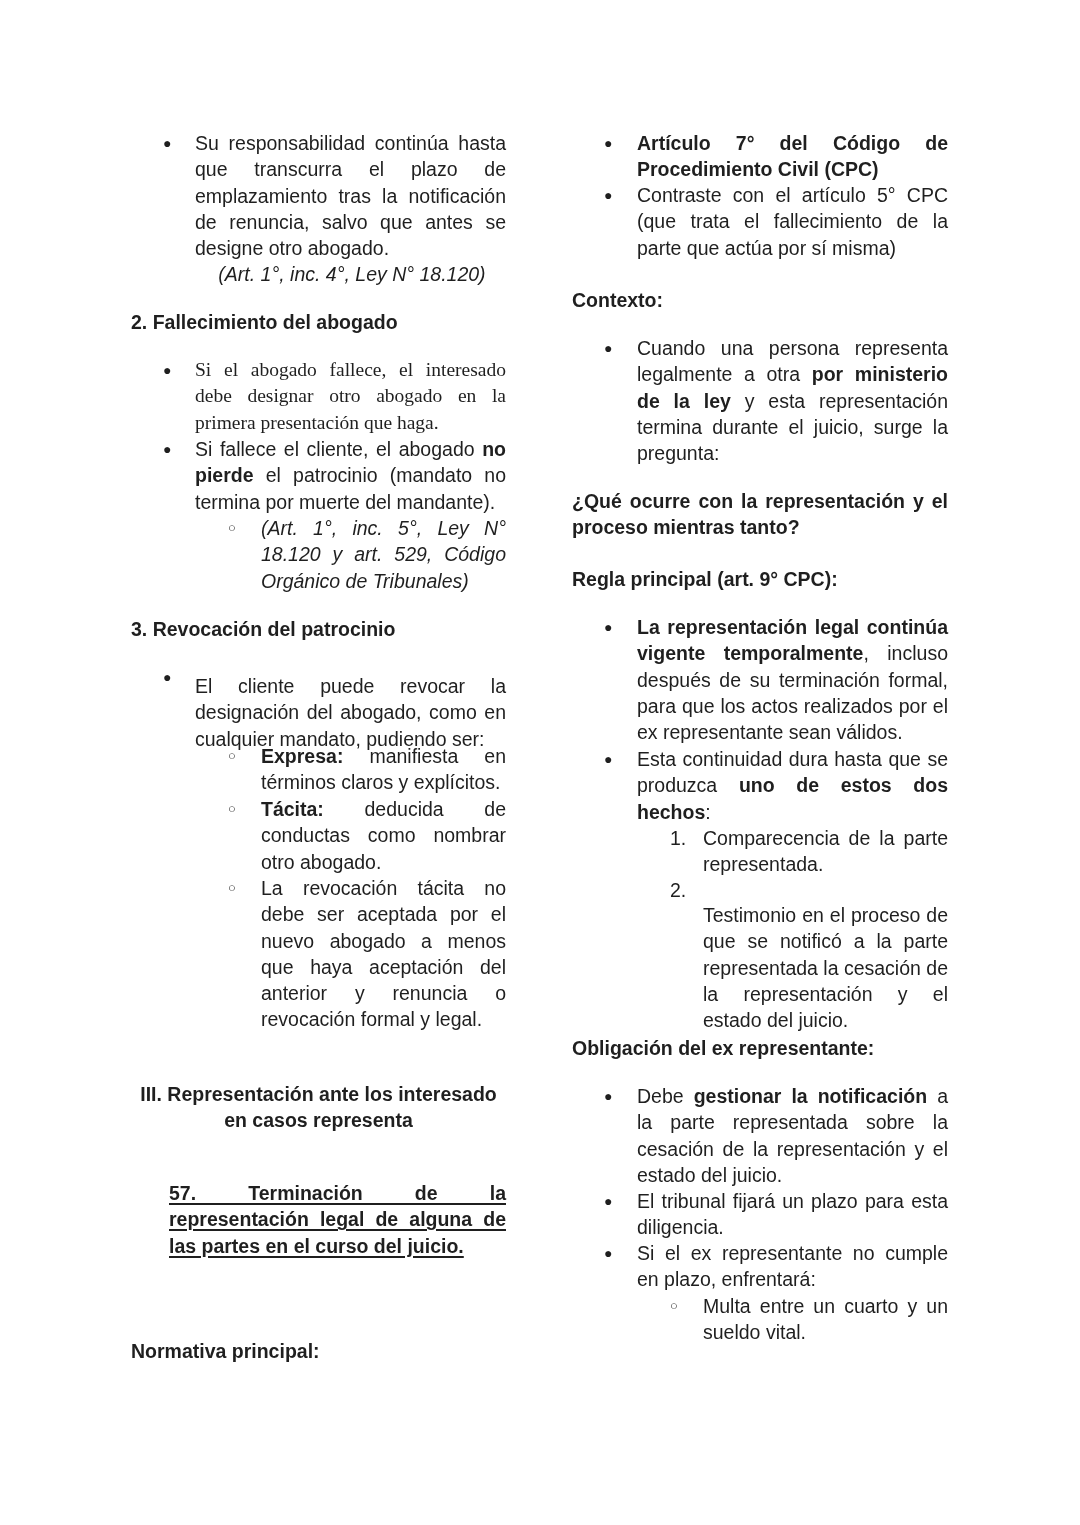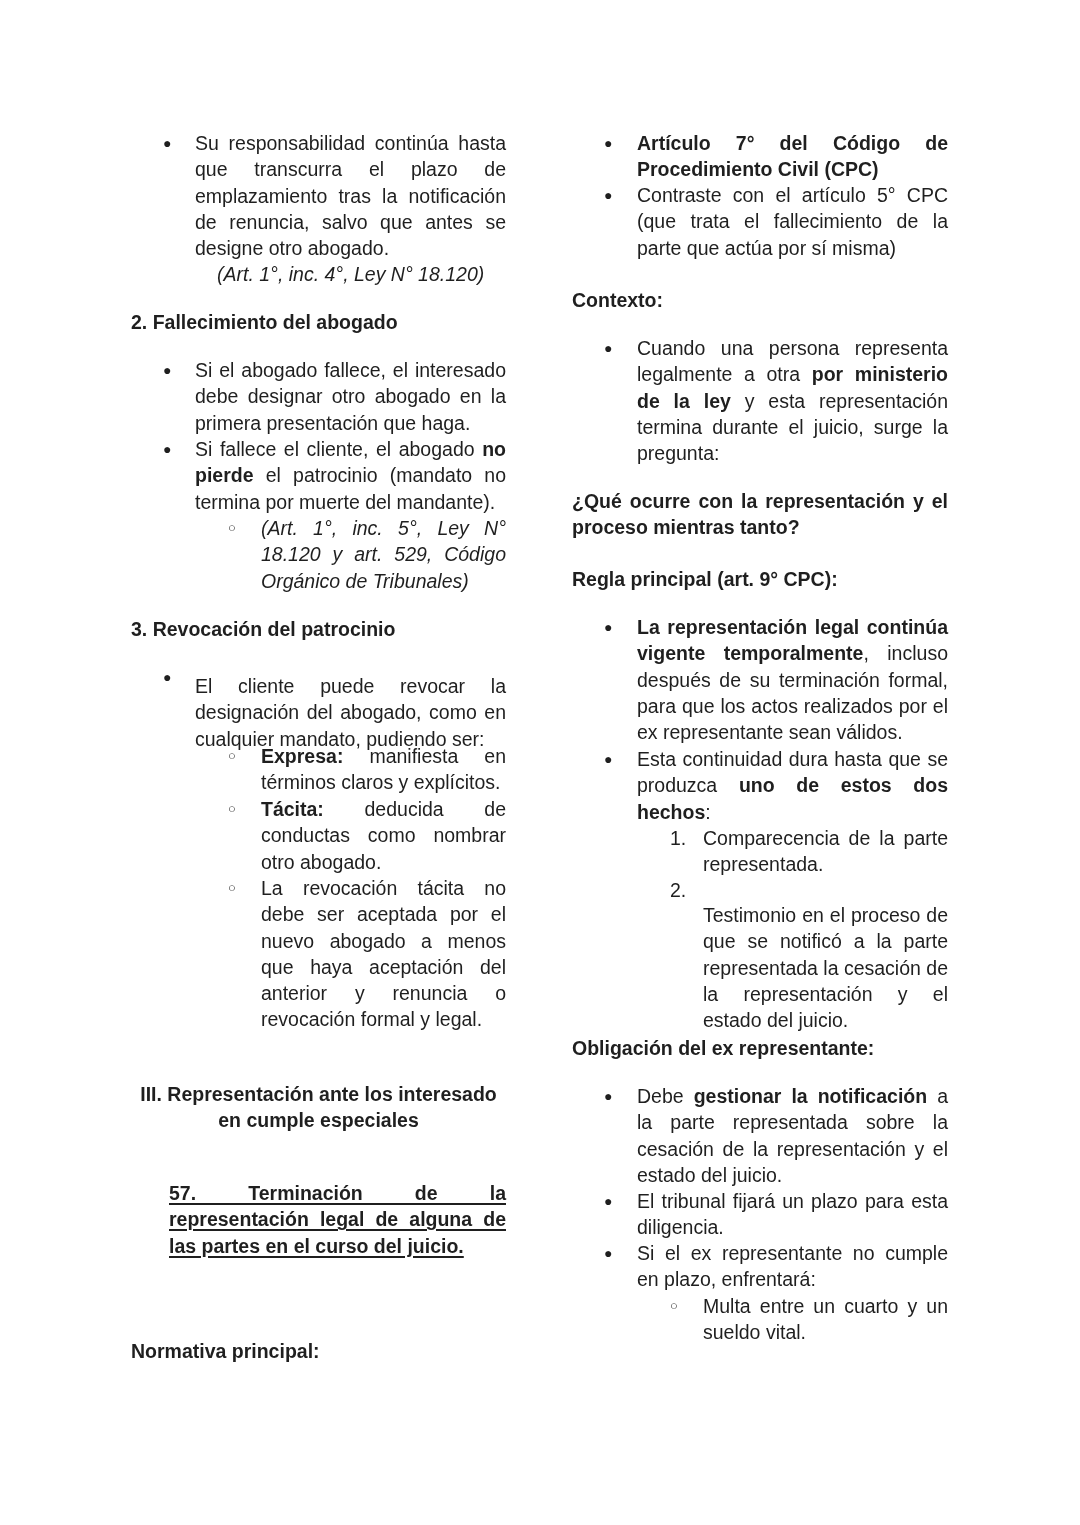--- a/index.html
+++ b/index.html
@@ -23,26 +23,26 @@
 </style>
 </head>
 <body>
 
 <div class="col col-left">
 
   <span class="bullet" style="left:32px; top:130px;">●</span>
   <div class="blk j" style="left:64px; top:130px;">
     <span>Su responsabilidad continúa hasta que transcurra el plazo de emplazamiento tras la notificación de renuncia, salvo que antes se designe otro abogado.</span>
   </div>
-  <div class="line i" style="left:86px; top:261px;">(Art. 1°, inc. 4°, Ley N° 18.120)</div>
+  <div class="line i" style="left:67px; top:261px;text-align:center;">(Art. 1°, inc. 4°, Ley N° 18.120)</div>
 
   <div class="line b" style="top:309px;">2. Fallecimiento del abogado</div>
 
   <span class="bullet" style="left:32px; top:357px;">●</span>
-  <div class="blk j" style="left:64px; top:357px;">
+  <div class="blk j" style="left:64px; top:357px;font-family:Liberation Serif, serif;">
     <span>Si el abogado fallece, el interesado debe designar otro abogado en la primera presentación que haga.</span>
   </div>
 
   <span class="bullet" style="left:32px; top:436px;">●</span>
   <div class="blk j" style="left:64px; top:436px;">
     <span>Si fallece el cliente, el abogado </span><span class="b">no</span>
     <span class="b">pierde</span><span> el patrocinio (mandato no termina por muerte del mandante).</span>
   </div>
 
   <span class="sub-bullet" style="left:97px; top:515px;">○</span>
@@ -60,21 +60,21 @@
 
   <span class="sub-bullet" style="left:97px; top:796px;">○</span>
   <div class="blk j" style="left:130px; top:796px;">
     <span class="b">Tácita:</span><span> deducida de conductas como nombrar otro abogado.</span>
   </div>
 
   <span class="sub-bullet" style="left:97px; top:875px;">○</span>
   <div class="blk j" style="left:130px; top:875px;">La revocación tácita no debe ser aceptada por el nuevo abogado a menos que haya aceptación del anterior y renuncia o revocación formal y legal.</div>
 
   <div class="line b center" style="left:-10px; right:-10px; top:1081px;">III. Representación ante los interesado</div>
-  <div class="line b center" style="left:-10px; right:-10px; top:1107px;">en cumple especiales</div>
+  <div class="line b center" style="left:-10px; right:-10px; top:1107px;">en casos representa</div>
 
   <div class="blk b u j" style="top:1180px;margin-left:38px;">57. Terminación de la representación legal de alguna de las partes en el curso del juicio.</div>
 
   <div class="line b" style="top:1338px;">Normativa principal:</div>
 </div>
 
 <div class="col col-right">
 
   <span class="bullet" style="left:32px; top:130px;">●</span>
   <div class="blk j b" style="left:65px; top:130px;">Artículo 7° del Código de Procedimiento Civil (CPC)</div>

